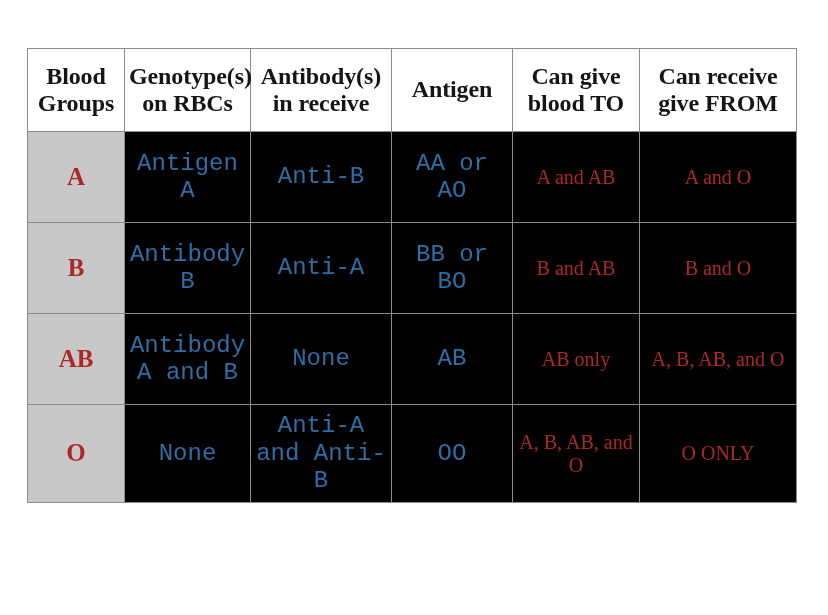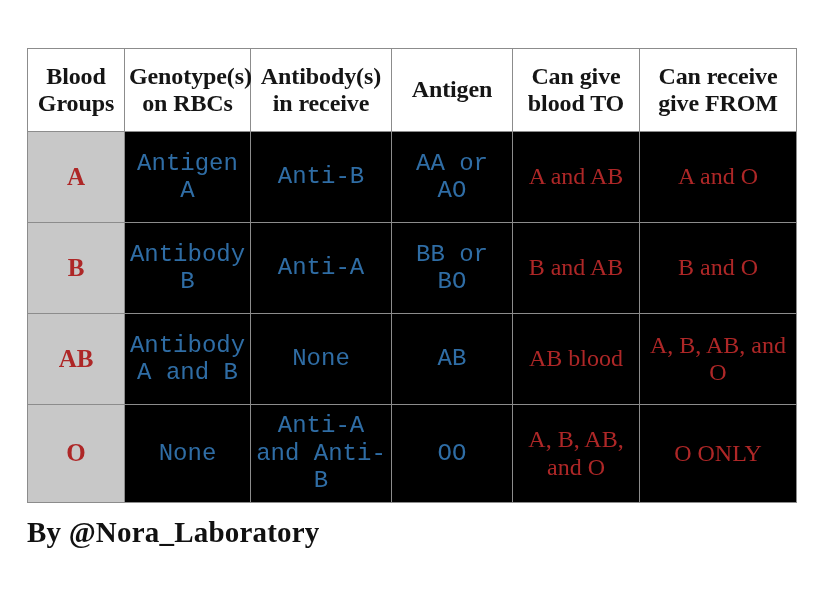--- a/index.html
+++ b/index.html
@@ -67,21 +67,21 @@
   td.antigen-cell,
   td.antibody-cell,
   td.genotype-cell {
     color: #2f6da5;
     font-size: 24px;
     font-family: Liberation Mono, monospace;
   }
   td.give-cell,
   td.receive-cell {
     color: #ae2727;
-    font-size: 24px;
+    font-size: 20px;
   }
   .caption {
     position: absolute;
     left: 27px;
     top: 516px;
     font-family: "Liberation Serif", "DejaVu Serif", serif;
     font-weight: bold;
     font-size: 29px;
     color: #111111;
     letter-spacing: 0.2px;
@@ -128,30 +128,29 @@
           <td class="antibody-cell">Anti-A</td>
           <td class="genotype-cell">BB or BO</td>
           <td class="give-cell">B and AB</td>
           <td class="receive-cell">B and O</td>
         </tr>
         <tr class="row-ab">
           <td class="group-cell">AB</td>
           <td class="antigen-cell">Antibody A and B</td>
           <td class="antibody-cell">None</td>
           <td class="genotype-cell">AB</td>
-          <td class="give-cell">AB blood</td>
+          <td class="give-cell">AB only</td>
           <td class="receive-cell">A, B, AB, and O</td>
         </tr>
         <tr class="row-o">
           <td class="group-cell">O</td>
           <td class="antigen-cell">None</td>
           <td class="antibody-cell">Anti-A and Anti-B</td>
           <td class="genotype-cell">OO</td>
           <td class="give-cell">A, B, AB, and O</td>
           <td class="receive-cell">O ONLY</td>
         </tr>
       </tbody>
     </table>
   </div>
 
-  <div class="caption">By @Nora_Laboratory</div>
 
 </div>
 
 </body></html>

